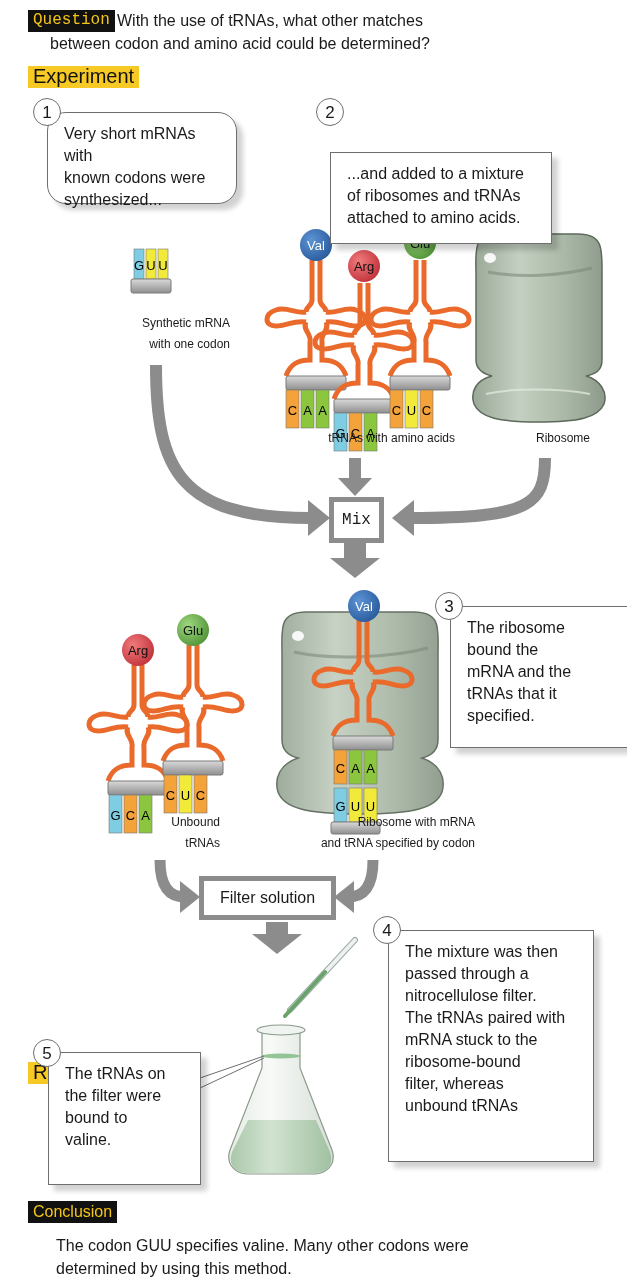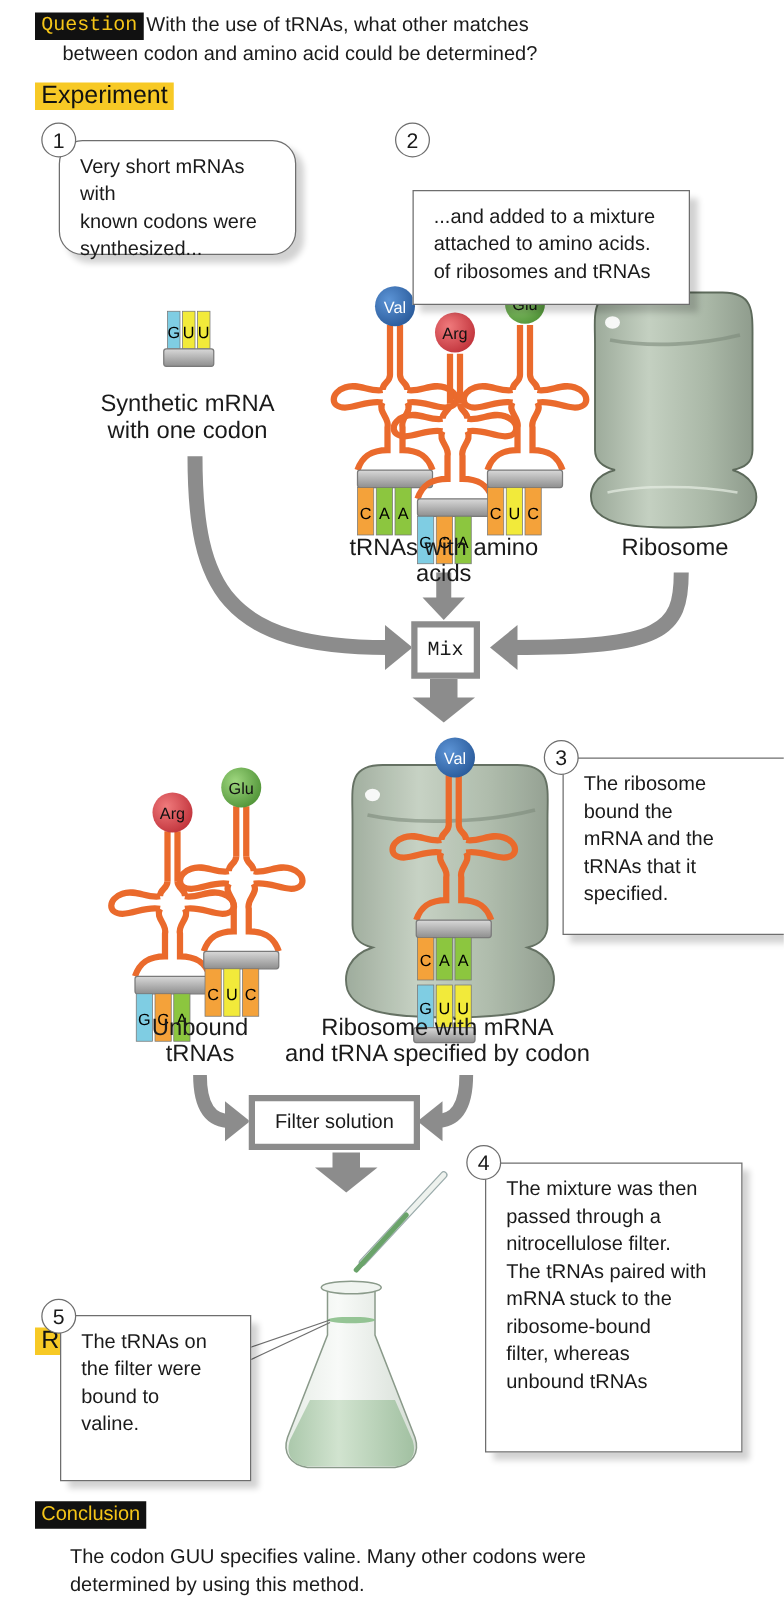--- a/index.html
+++ b/index.html
@@ -7,21 +7,21 @@
          font-family:"Liberation Sans", "DejaVu Sans", sans-serif; color:#1a1a1a; }
   .tag-dark { position:absolute; background:#111; color:#f5c518; font-size:16px; padding:1px 5px 2px 5px; line-height:19px; }
   .tag-yellow { position:absolute; background:#f7c925; color:#111; font-size:20px; padding:1px 5px 2px 5px; line-height:19px; }
   .qtext { position:absolute; font-size:16px; line-height:22px; }
   .stepbox { position:absolute; background:#fff; border:1.5px solid #6e6e6e;
              box-shadow:6px 6px 5px rgba(0,0,0,0.18); font-size:16px; line-height:22px;
              box-sizing:border-box; padding:10px 10px 10px 16px; }
   .stepnum { position:absolute; width:28px; height:28px; border-radius:50%; background:#fff;
              border:1.5px solid #6e6e6e; font-size:17px; text-align:center; line-height:28px;
              box-sizing:border-box; }
-  .label { position:absolute; font-size:19px; line-height:21px; text-align:center; }
+  .label { position:absolute; font-size:12px; line-height:21px; text-align:right; }
   .flowbox { position:absolute; background:#fff; border:5px solid #8c8c8c; box-sizing:border-box;
              font-size:16px; text-align:center; }
   svg { position:absolute; left:0; top:0; }
 </style>
 </head>
 <body>
 
 <svg id="art" width="627" height="1286" viewBox="0 0 627 1286">
   <defs>
     <linearGradient id="ribo" x1="0" x2="1" y1="0" y2="0">
@@ -224,22 +224,22 @@
 
 <div class="stepbox" style="left:47px;top:112px;width:190px;height:92px;border-radius:19px;">
   <div>Very short mRNAs with</div>
   <div>known codons were</div>
   <div>synthesized...</div>
 </div>
 <div class="stepnum" style="left:33px;top:98px;">1</div>
 
 <div class="stepbox" style="left:330px;top:112px;width:222px;height:92px;margin-top:40px;">
   <div>...and added to a mixture</div>
+  <div>of ribosomes and tRNAs</div>
   <div>attached to amino acids.</div>
-  <div>of ribosomes and tRNAs</div>
 </div>
 <div class="stepnum" style="left:316px;top:98px;">2</div>
 
 <div class="label" style="left:70px;top:313px;width:160px;">
   <div>Synthetic mRNA</div>
   <div>with one codon</div>
 </div>
 <div class="label" style="left:255px;top:428px;width:200px;">tRNAs with amino acids</div>
 <div class="label" style="left:490px;top:428px;width:100px;">Ribosome</div>
 

